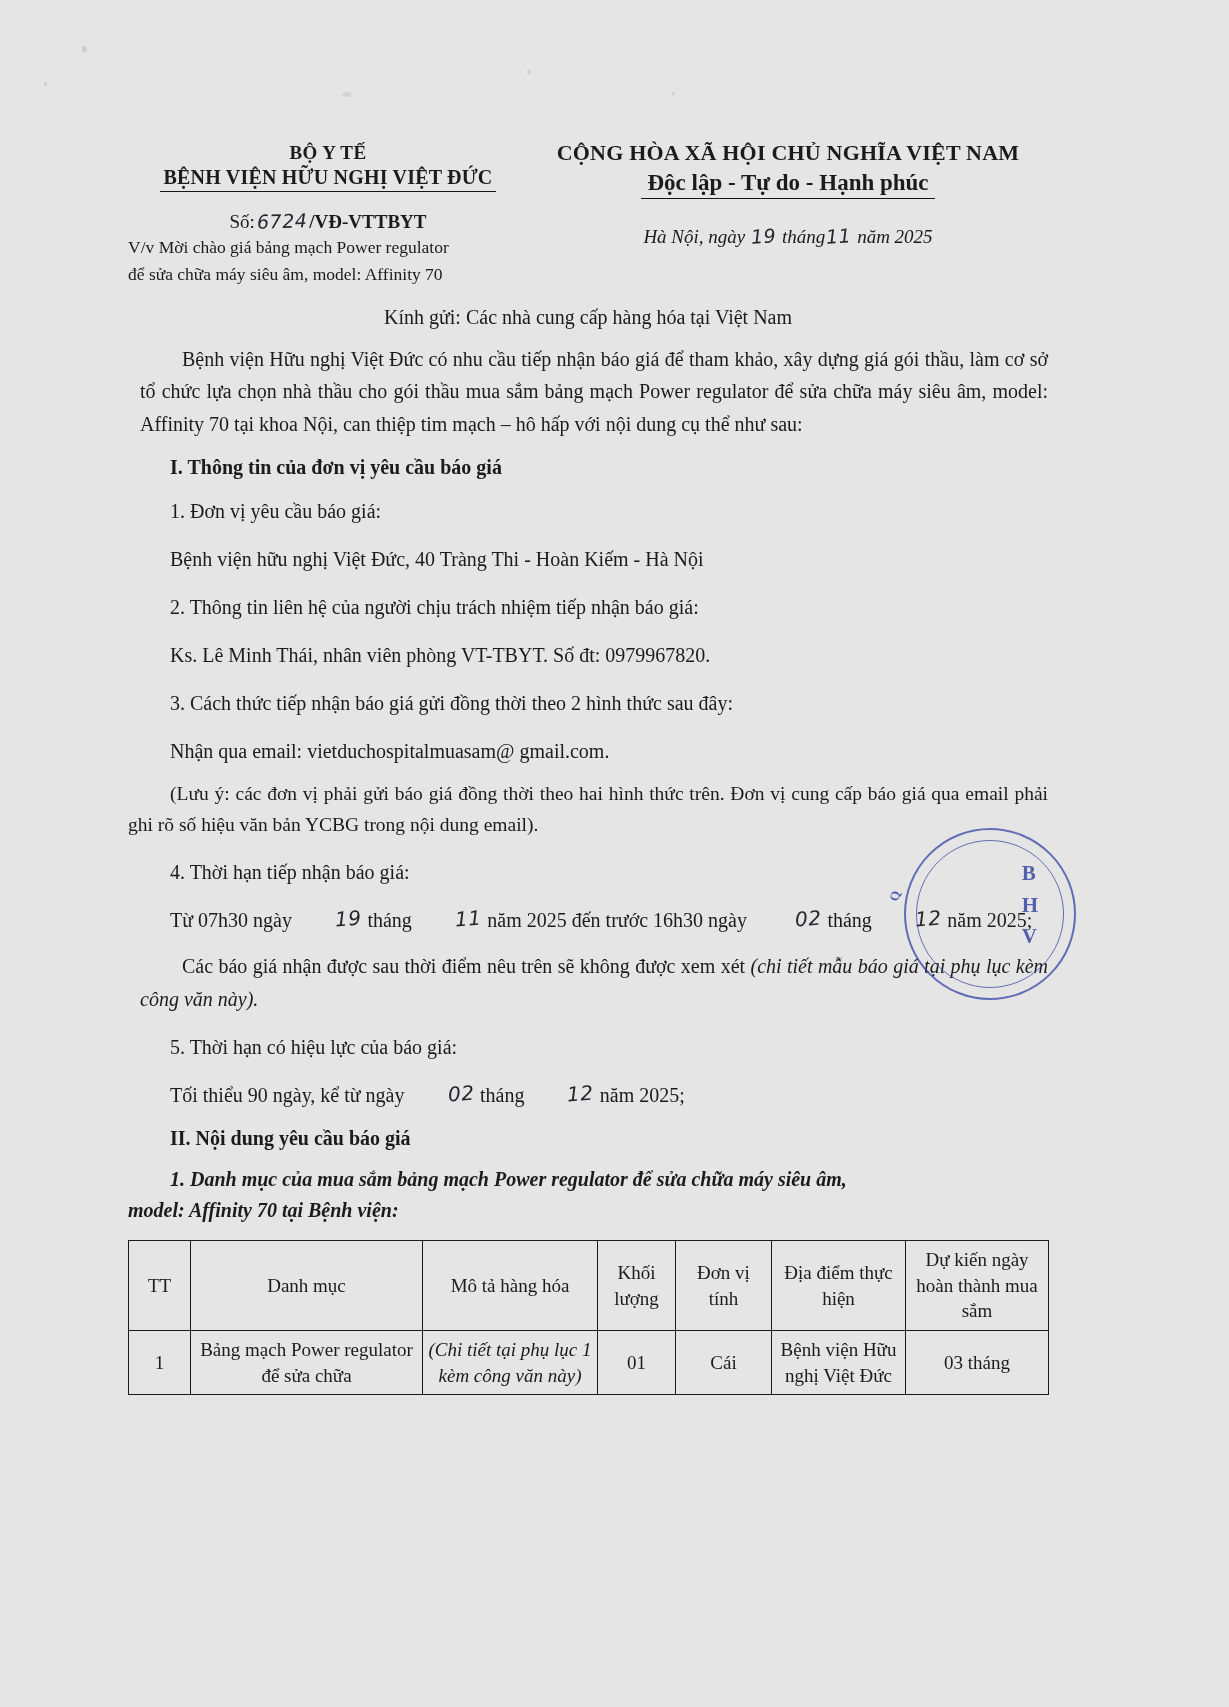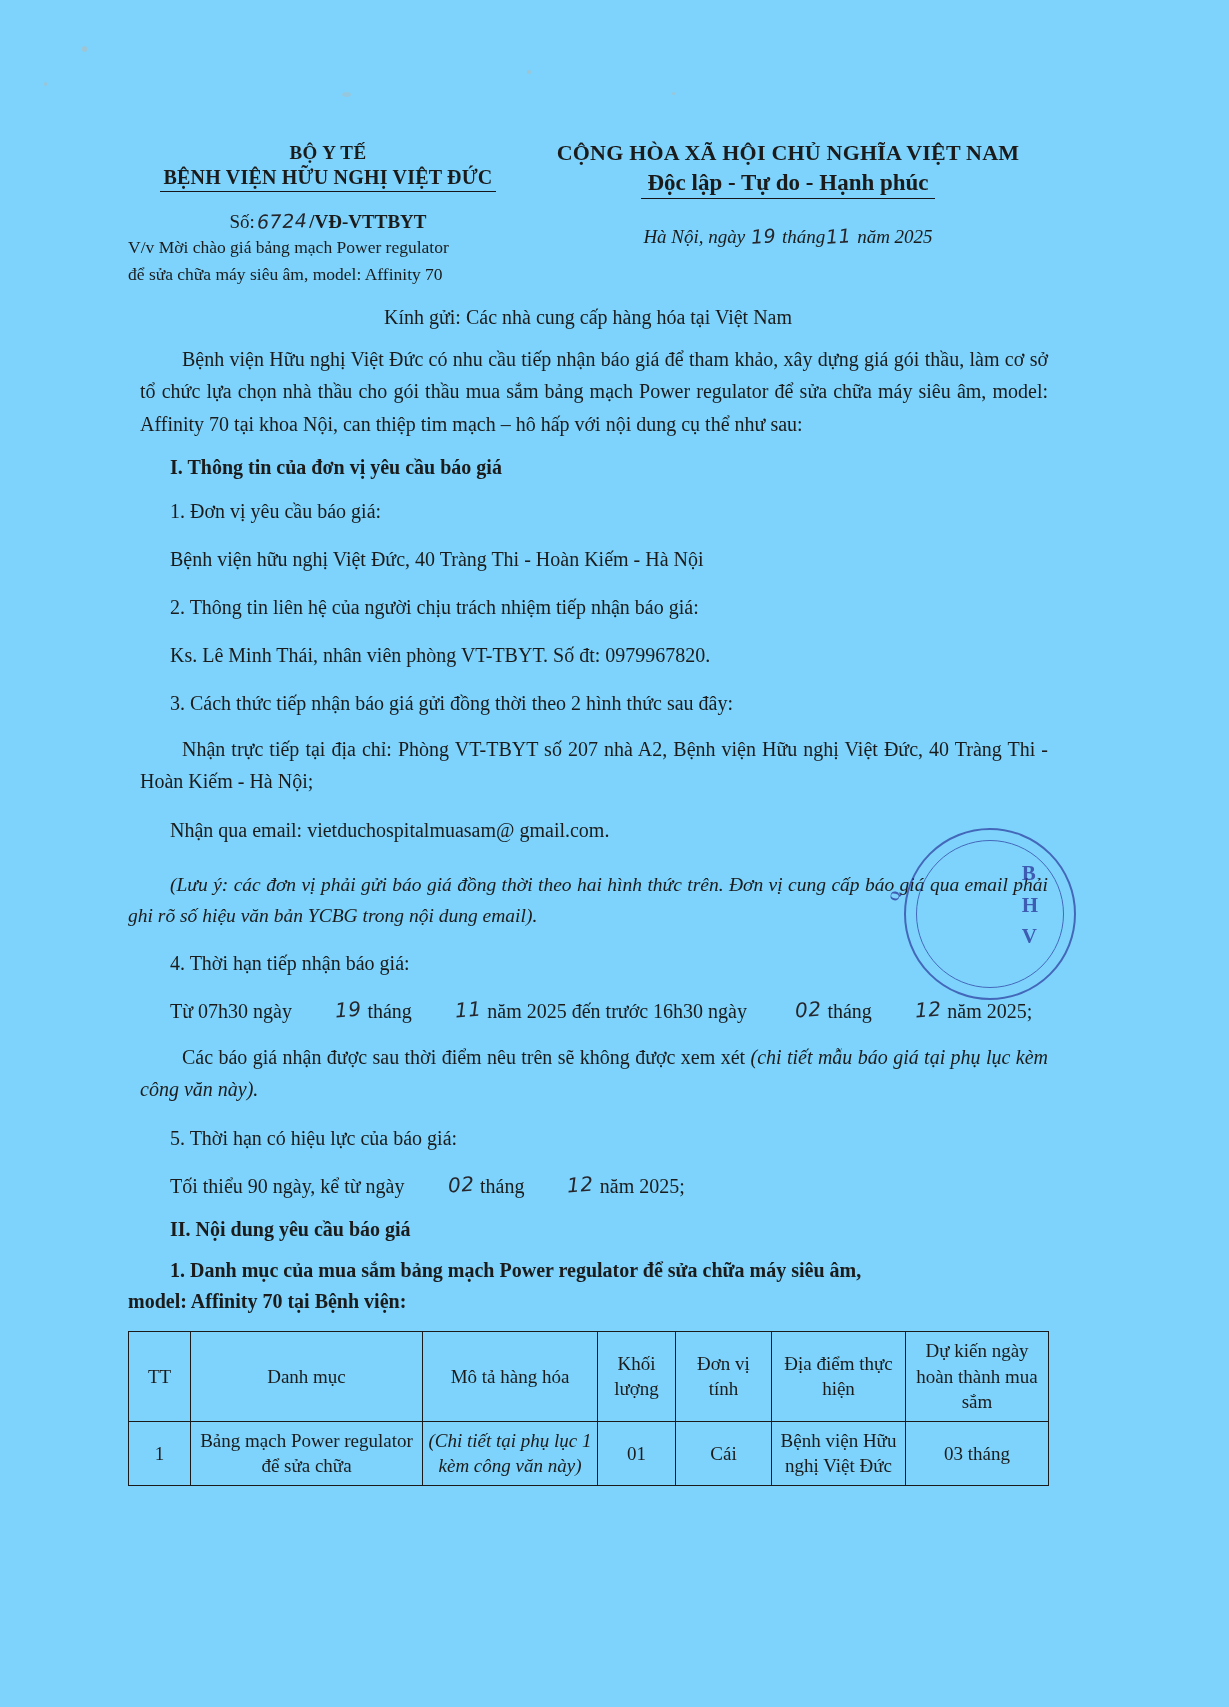--- a/index.html
+++ b/index.html
@@ -12,21 +12,21 @@
     height: 1707px;
     position: relative;
     font-family: "Liberation Serif", serif;
     color: #1b1b1b;
     overflow: hidden;
   }
 
   .page {
     position: absolute;
     inset: 0;
-    background: #7dd3fc;
+    background: #e5e5e5;
   }
 
   
   .speckle {
     position: absolute;
     background: #b9b9b3;
     border-radius: 50%;
     opacity: .55;
   }
 
@@ -153,33 +153,33 @@
     text-indent: 42px;
   }
   .line {
     font-size: 20px;
     line-height: 1.6;
     margin-top: 16px;
     text-indent: 42px;
   }
   .note {
     font-size: 19.5px;
-    font-style: italic;
     line-height: 1.6;
-    margin-top: 23px;
+    margin-top: 11px;
     text-indent: 42px;
     text-align: justify;
   }
 
   .sub-bold {
     font-size: 20px;
     font-weight: bold;
     line-height: 1.55;
     margin-top: 14px;
     text-indent: 42px;
+    font-style: italic;
   }
 
   
   table.items {
     width: 100%;
     border-collapse: collapse;
     margin-top: 14px;
     table-layout: fixed;
   }
   table.items th, table.items td {
@@ -285,21 +285,20 @@
 
     <div class="sec-head">I. Thông tin của đơn vị yêu cầu báo giá</div>
 
     <div class="line">1. Đơn vị yêu cầu báo giá:</div>
     <div class="line">Bệnh viện hữu nghị Việt Đức, 40 Tràng Thi - Hoàn Kiếm - Hà Nội</div>
 
     <div class="line">2. Thông tin liên hệ của người chịu trách nhiệm tiếp nhận báo giá:</div>
     <div class="line">Ks. Lê Minh Thái, nhân viên phòng VT-TBYT. Số đt: 0979967820.</div>
 
     <div class="line">3. Cách thức tiếp nhận báo giá gửi đồng thời theo 2 hình thức sau đây:</div>
-    <div class="para indent">Nhận trực tiếp tại địa chỉ: Phòng VT-TBYT số 207 nhà A2, Bệnh viện Hữu nghị Việt Đức, 40 Tràng Thi - Hoàn Kiếm - Hà Nội;</div>
     <div class="line">Nhận qua email: vietduchospitalmuasam@ gmail.com.</div>
     <div class="note">(Lưu ý: các đơn vị phải gửi báo giá đồng thời theo hai hình thức trên. Đơn vị cung cấp báo giá qua email phải ghi rõ số hiệu văn bản YCBG trong nội dung email).</div>
 
     <div class="line">4. Thời hạn tiếp nhận báo giá:</div>
     <div class="line">
       <span>Từ 07h30 ngày</span><span class="hand">19</span>
       <span>tháng</span><span class="hand">11</span>
       <span>năm 2025 đến trước 16h30 ngày</span>
       <span class="hand">02</span>
       <span>tháng</span><span class="hand">12</span>

